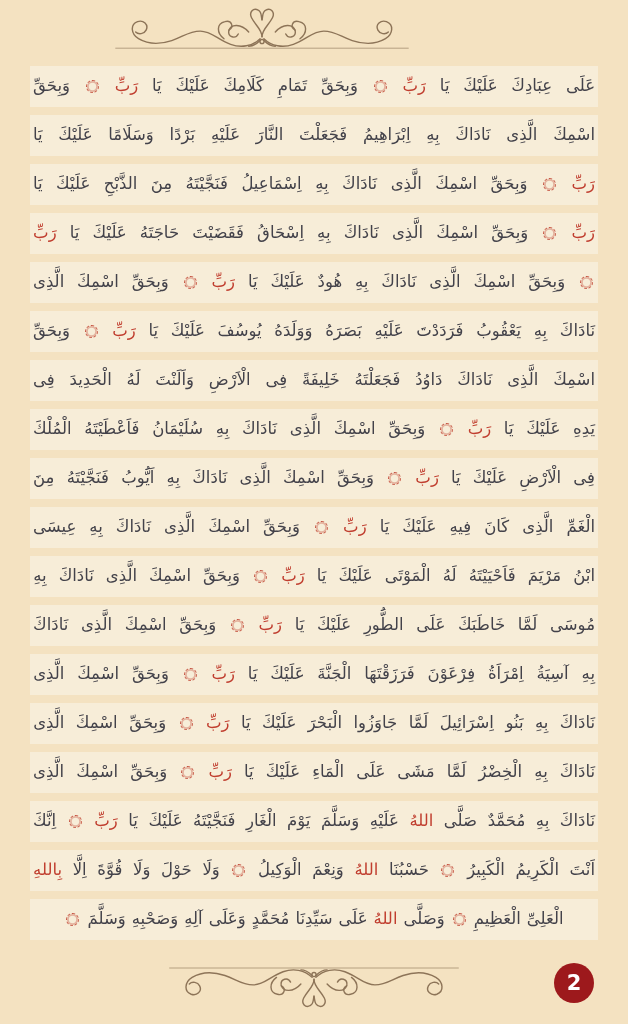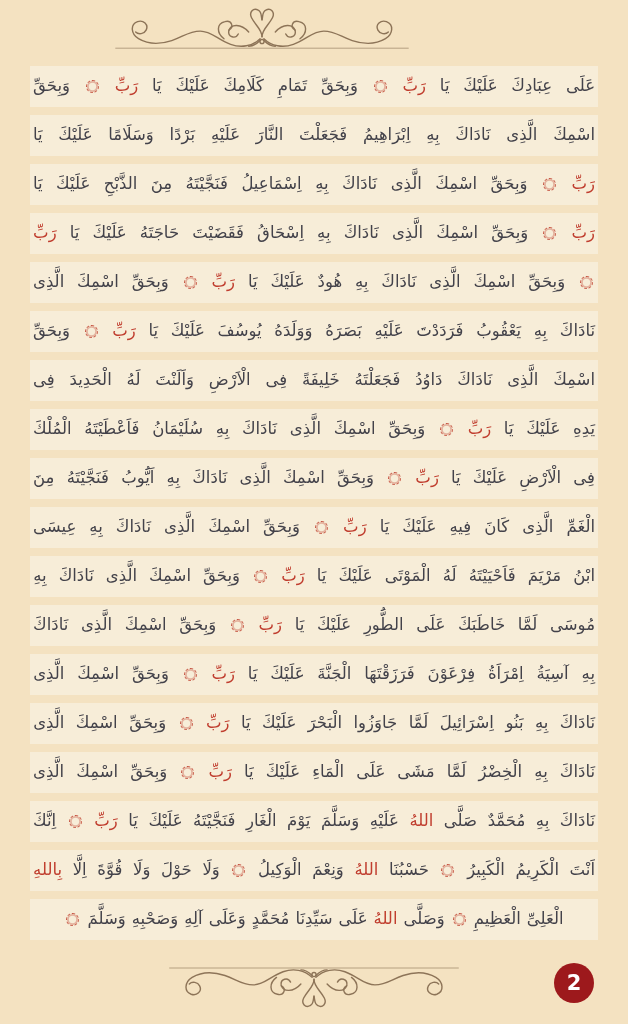--- a/index.html
+++ b/index.html
@@ -26,21 +26,21 @@
   .line{
     height:41px;margin-bottom:8px;background:var(--band);
     display:flex;flex-direction:row;justify-content:space-between;align-items:center;
     padding:0 3px;direction:rtl;
   }
   .line.center{justify-content:center;gap:6px;}
   .word{
     font-size:16.5px;color:var(--ink);white-space:nowrap;flex-shrink:0;
     line-height:1.1;font-weight:500;
   }
-  .word.red{color:var(--red);}
+  .word.red{color:var(--red);font-family:Liberation Serif, serif;}
   .rosette{
     display:inline-block;width:13px;height:13px;flex-shrink:0;
     border:1.5px dashed var(--rosette);border-radius:50%;
     box-shadow:inset 0 0 0 1.8px rgba(196,81,63,.38);
     margin:0 2px;
   }
   .page-badge{
     position:absolute;left:34px;top:963px;width:40px;height:40px;border-radius:50%;
     background:var(--badge);color:var(--badge-text);
     display:flex;align-items:center;justify-content:center;

